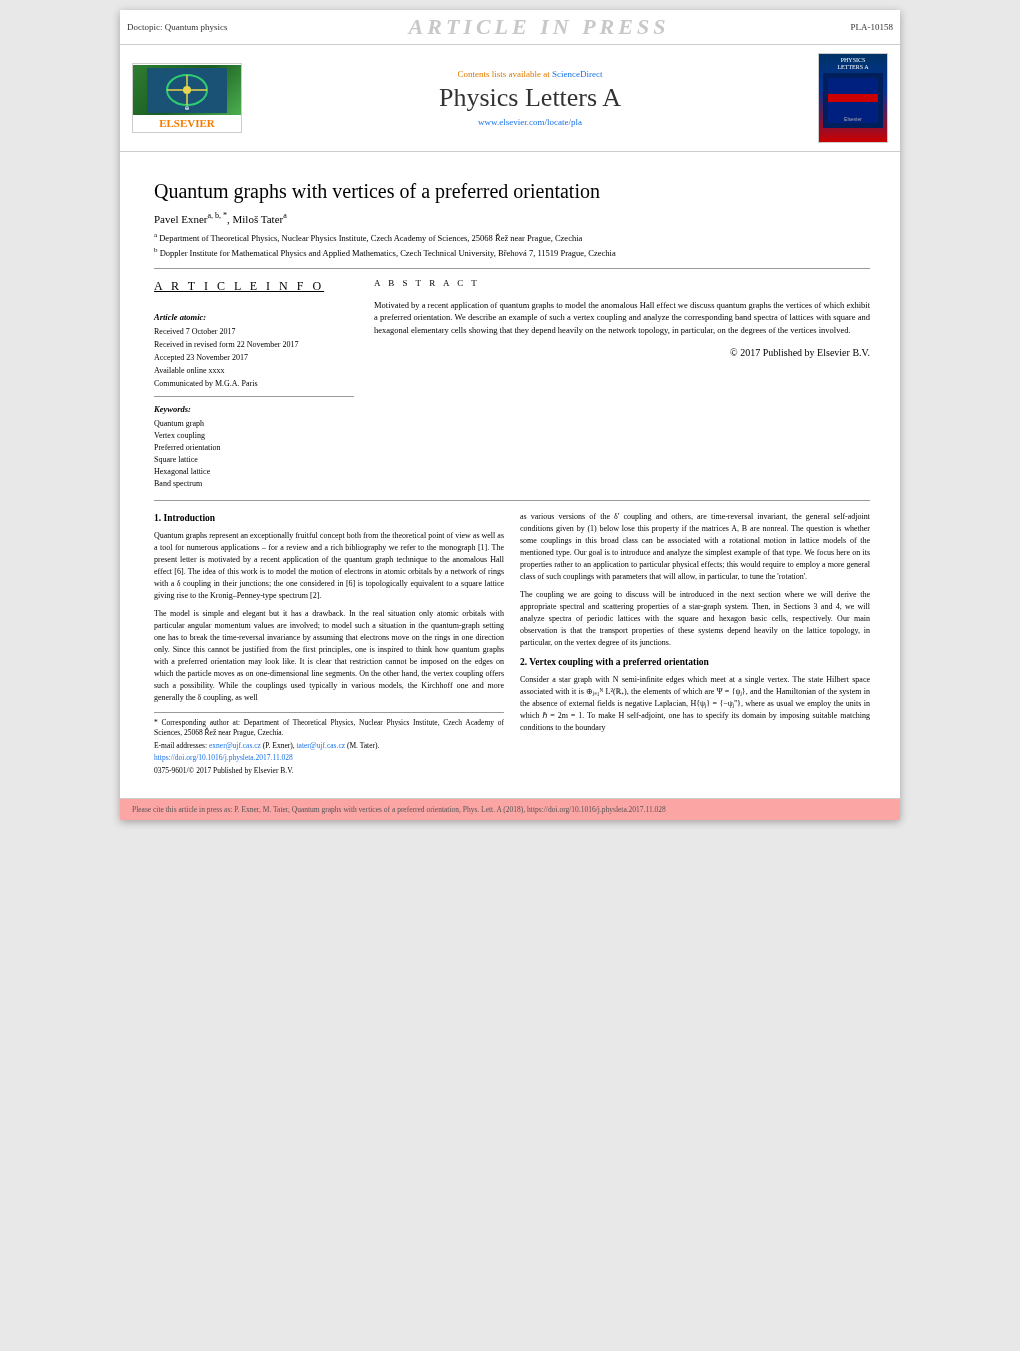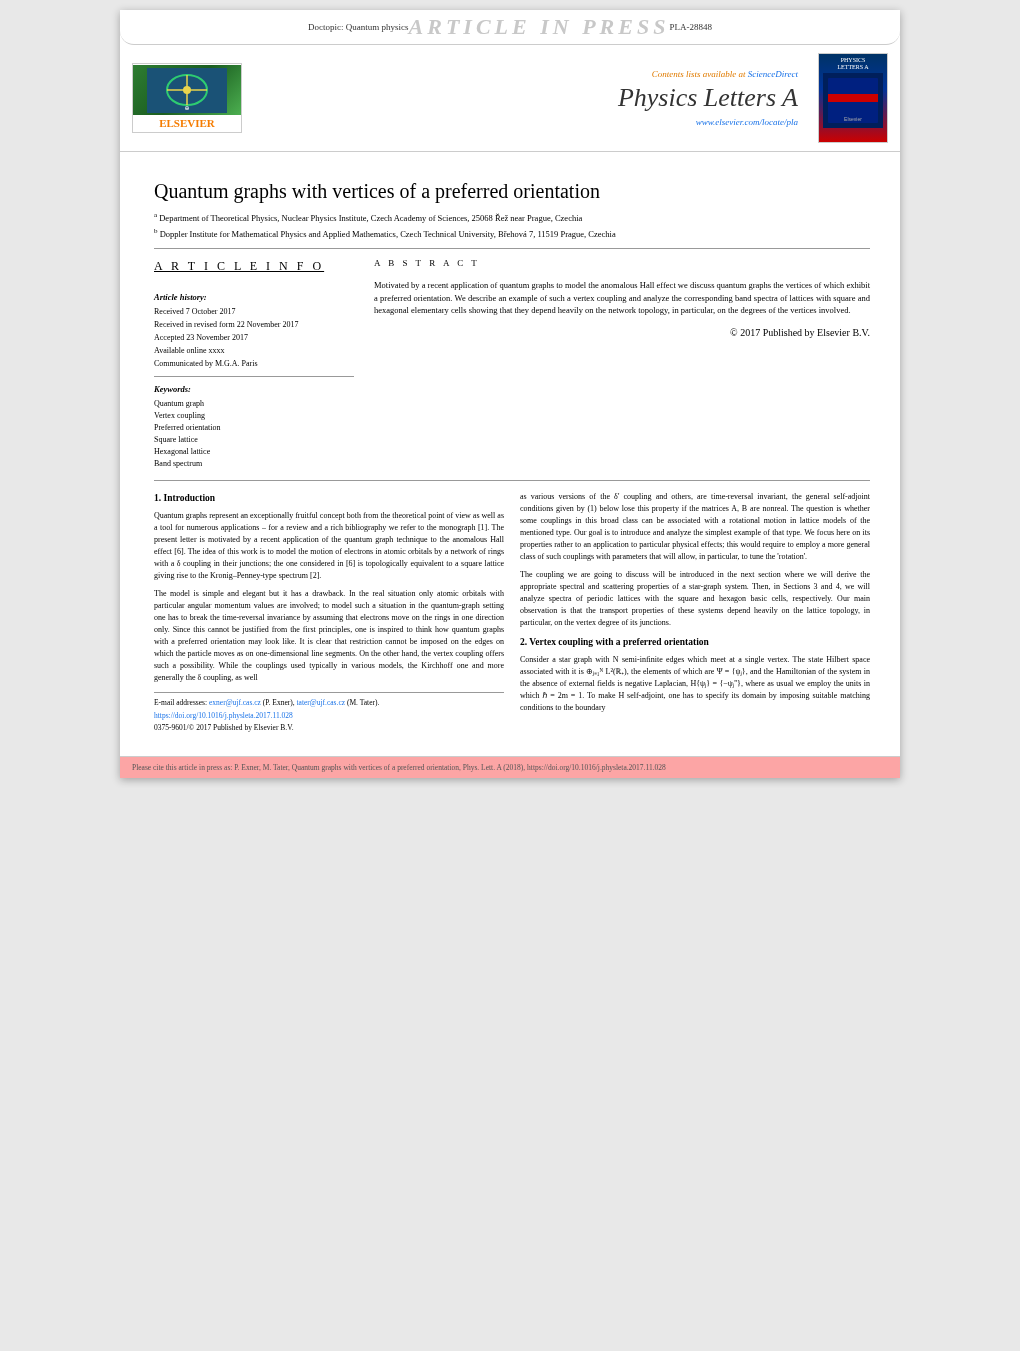--- a/index.html
+++ b/index.html
@@ -13,26 +13,25 @@
     .page {
       width: 780px;
       background: #fff;
       box-shadow: 0 2px 8px rgba(0,0,0,0.3);
       padding: 0;
       position: relative;
     }
     
     .header-top {
       display: flex;
-      justify-content: center;
+      justify-content: space-between;
       align-items: center;
       padding: 4px 7px;
       background: #fff;
       border-bottom: 1px solid #ccc;
-      border-radius: 14px;
     }
     .header-top .doctopic {
       font-size: 9px;
       color: #333;
     }
     .article-in-press {
       font-size: 22px;
       font-weight: bold;
       color: #c8c8c8;
       letter-spacing: 4px;
@@ -71,24 +70,23 @@
     .elsevier-logo .elsevier-text {
       font-size: 11px;
       font-weight: bold;
       color: #f57c00;
       background: #fff;
       width: 100%;
       text-align: center;
       padding: 2px 0;
     }
     .journal-center {
-      text-align: right;
+      text-align: center;
       flex: 1;
       padding: 0 20px;
-      font-style: italic;
     }
     .science-direct-link {
       font-size: 9px;
       color: #e07b00;
       margin-bottom: 4px;
     }
     .science-direct-link a { color: #1a73e8; text-decoration: none; }
     .journal-title-main {
       font-size: 26px;
       font-weight: normal;
@@ -239,21 +237,21 @@
     a { color: #1a73e8; text-decoration: none; }
   </style>
 </head>
 <body>
 
 <div class="page">
 
   <div class="header-top">
     <span class="doctopic">Doctopic: Quantum physics</span>
     <span class="article-in-press">ARTICLE IN PRESS</span>
-    <span class="pla-num">PLA-28848</span>
+    <span class="pla-num">PLA-10158</span>
   </div>
 
   <div class="journal-banner">
 
     <div class="elsevier-logo">
       <div class="logo-img">
         <svg width="80" height="45" viewBox="0 0 80 45">
           <rect width="80" height="45" fill="#1a5276"></rect>
           <ellipse cx="40" cy="22" rx="20" ry="15" fill="none" stroke="#2ecc71" stroke-width="2"></ellipse>
           <line x1="20" y1="22" x2="60" y2="22" stroke="#e8d44d" stroke-width="1.5"></line>
@@ -286,34 +284,38 @@
         <line x1="5" y1="25" x2="55" y2="25" stroke="#cc0000" stroke-width="8"></line>
         <text x="30" y="48" text-anchor="middle" font-size="5" fill="#aaa" font-family="Arial">Elsevier</text>
       </svg>
     </div>
   </div>
 
   <div class="article-content">
 
     <h1 class="article-title">Quantum graphs with vertices of a preferred orientation</h1>
 
+    <div class="authors">
+      <span>Pavel Exner</span><sup>a, b, *</sup>,
+      <span>Miloš Tater</span><sup>a</sup>
+    </div>
 
     <div class="affiliations">
       <p><sup>a</sup> Department of Theoretical Physics, Nuclear Physics Institute, Czech Academy of Sciences, 25068 Řež near Prague, Czechia</p>
       <p><sup>b</sup> Doppler Institute for Mathematical Physics and Applied Mathematics, Czech Technical University, Břehová 7, 11519 Prague, Czechia</p>
     </div>
 
     <hr class="divider">
 
     <div class="info-abstract">
 
       <div class="article-info">
         <h3>A R T I C L E   I N F O</h3>
 
-        <div class="section-title">Article history:</div>
+        <div class="section-title">Article atomic:</div>
         <p>Received 7 October 2017</p>
         <p>Received in revised form 22 November 2017</p>
         <p>Accepted 23 November 2017</p>
         <p>Available online xxxx</p>
         <p>Communicated by M.G.A. Paris</p>
 
         <hr class="divider" style="margin: 6px 0;">
 
         <div class="section-title">Keywords:</div>
         <ul class="keywords-list">
@@ -340,20 +342,21 @@
 
       <div class="col">
         <div class="section-heading">
           <span>1.</span>
           <span>Introduction</span>
         </div>
         <p>Quantum graphs represent an exceptionally fruitful concept both from the theoretical point of view as well as a tool for numerous applications – for a review and a rich bibliography we refer to the monograph [1]. The present letter is motivated by a recent application of the quantum graph technique to the anomalous Hall effect [6]. The idea of this work is to model the motion of electrons in atomic orbitals by a network of rings with a δ coupling in their junctions; the one considered in [6] is topologically equivalent to a square lattice giving rise to the Kronig–Penney-type spectrum [2].</p>
         <p>The model is simple and elegant but it has a drawback. In the real situation only atomic orbitals with particular angular momentum values are involved; to model such a situation in the quantum-graph setting one has to break the time-reversal invariance by assuming that electrons move on the rings in one direction only. Since this cannot be justified from the first principles, one is inspired to think how quantum graphs with a preferred orientation may look like. It is clear that restriction cannot be imposed on the edges on which the particle moves as on one-dimensional line segments. On the other hand, the vertex coupling offers such a possibility. While the couplings used typically in various models, the Kirchhoff one and more generally the δ coupling, as well</p>
 
         <div class="footnote-section">
+          <p>* Corresponding author at: Department of Theoretical Physics, Nuclear Physics Institute, Czech Academy of Sciences, 25068 Řež near Prague, Czechia.</p>
           <p>
             E-mail addresses: <a href="#">exner@ujf.cas.cz</a> (P. Exner), <a href="#">tater@ujf.cas.cz</a> (M. Tater).
           </p>
           <p>
             <a href="#">https://doi.org/10.1016/j.physleta.2017.11.028</a>
           </p>
           <p>0375-9601/© 2017 Published by Elsevier B.V.</p>
         </div>
       </div>
 

